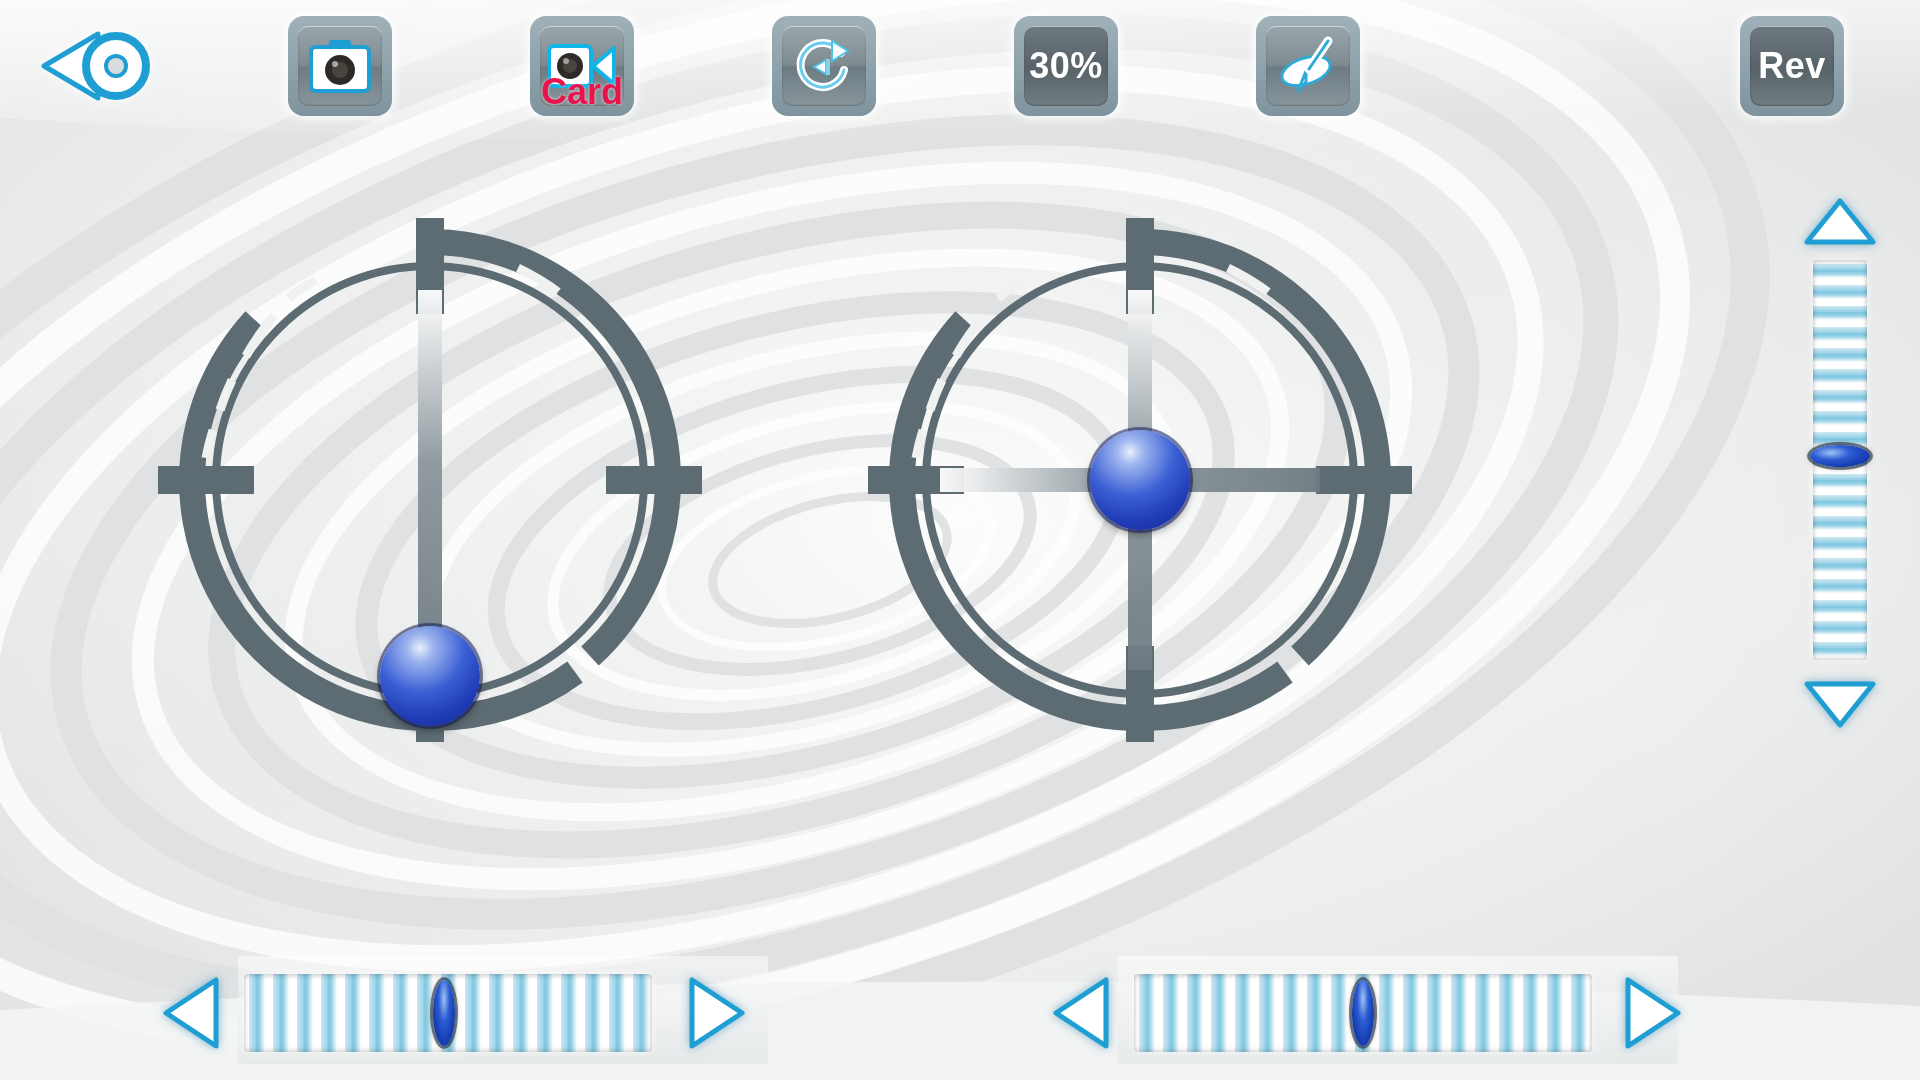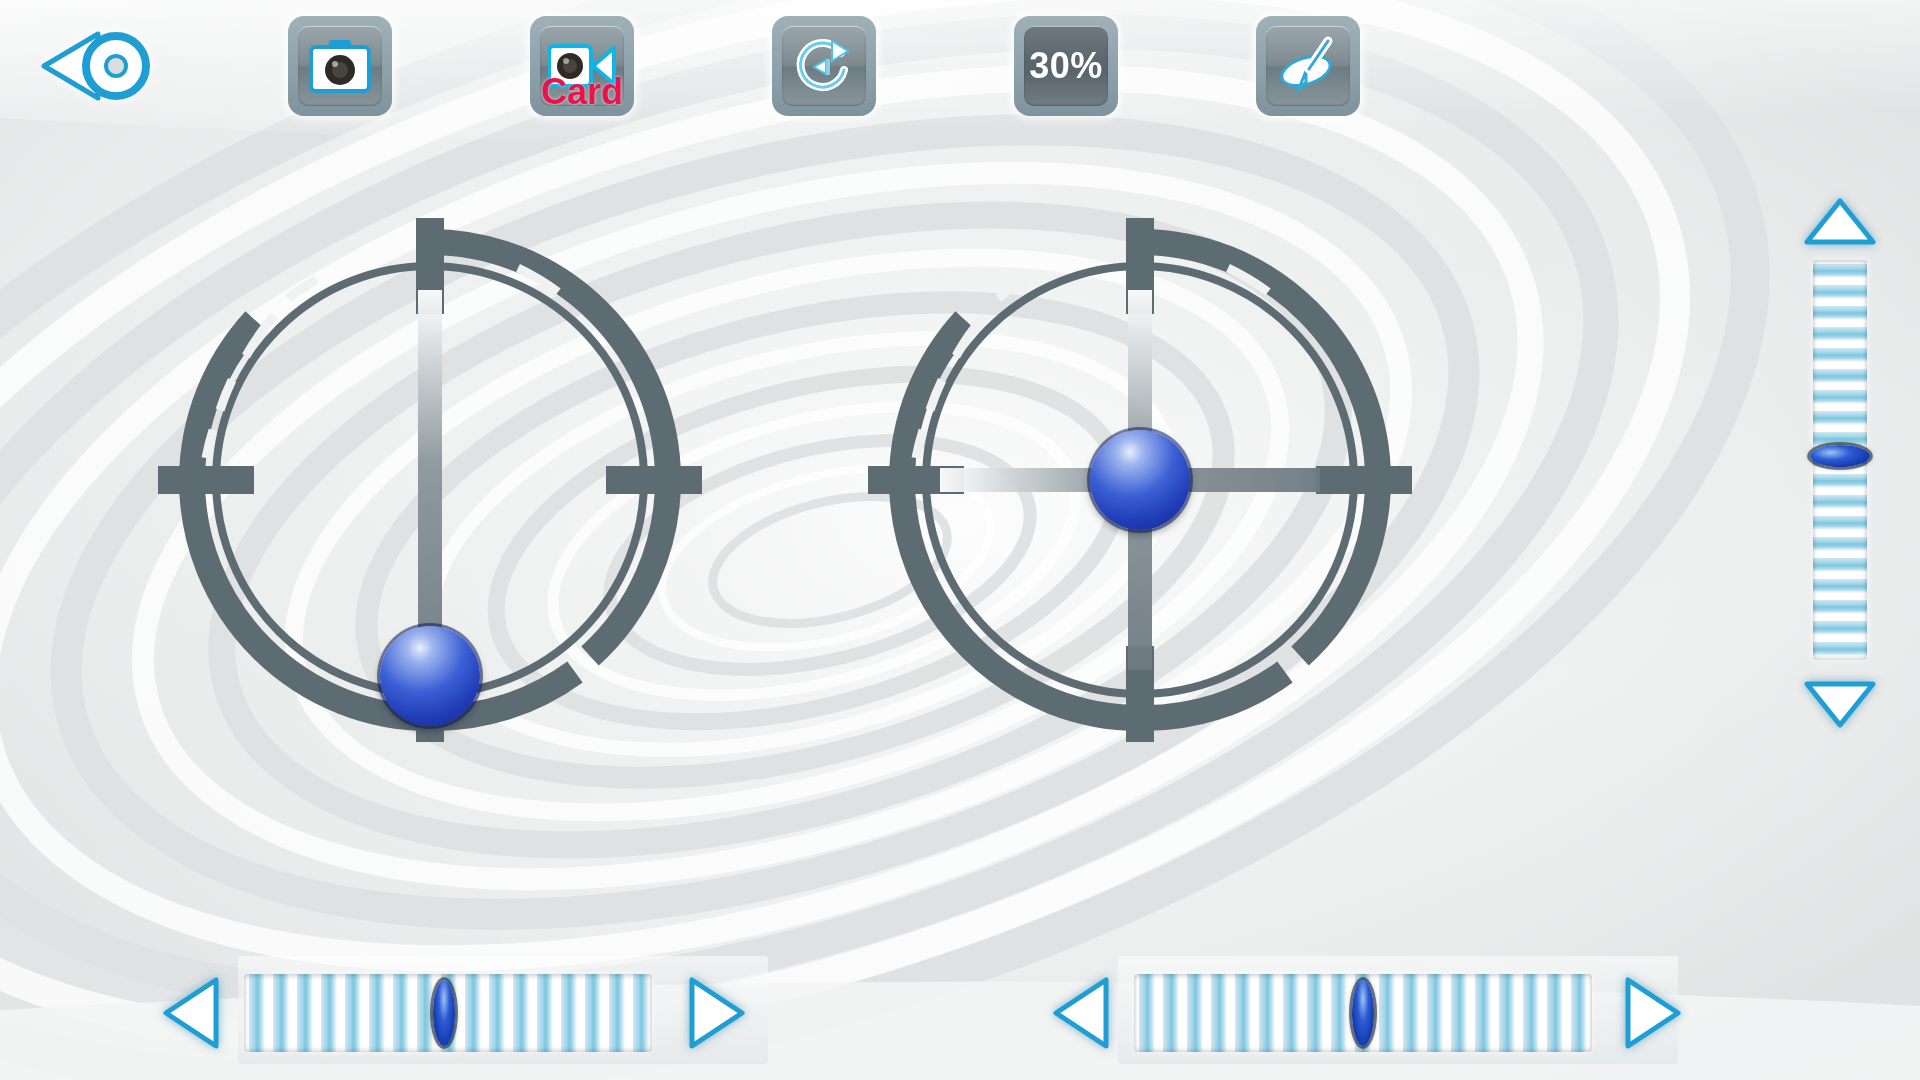--- a/index.html
+++ b/index.html
@@ -207,20 +207,25 @@
       <svg width="64" height="62" viewBox="0 0 64 62">
         <ellipse cx="30" cy="36" rx="25" ry="13" transform="rotate(-18 30 36)" fill="#ffffff" stroke="#2fa9d6" stroke-width="3"></ellipse>
         <path d="M30,36 L22,56 L30,47 Z" fill="#ffffff" stroke="#2fa9d6" stroke-width="3" stroke-linejoin="round"></path>
         <path d="M33,34 L52,6" stroke="#ffffff" stroke-width="9" stroke-linecap="round"></path>
         <path d="M33,34 L52,6" stroke="#2fa9d6" stroke-width="3" stroke-linecap="round"></path>
       </svg>
     </div>
   </div>
 
 
+  <div class="tb-btn" style="left:1740px">
+    <div class="tb-inner dark">
+      <span class="tb-label">Rev</span>
+    </div>
+  </div>
 </div>
 
 <div class="ring-wrap" style="left:120px;top:180px;width:620px;height:600px;">
   <svg width="620" height="600" viewBox="0 0 620 600">
     <defs>
       <linearGradient id="barV" x1="0" y1="0" x2="0" y2="1">
         <stop offset="0%" stop-color="#ffffff"></stop>
         <stop offset="45%" stop-color="#8c979d"></stop>
         <stop offset="100%" stop-color="#6d7a81"></stop>
       </linearGradient>

